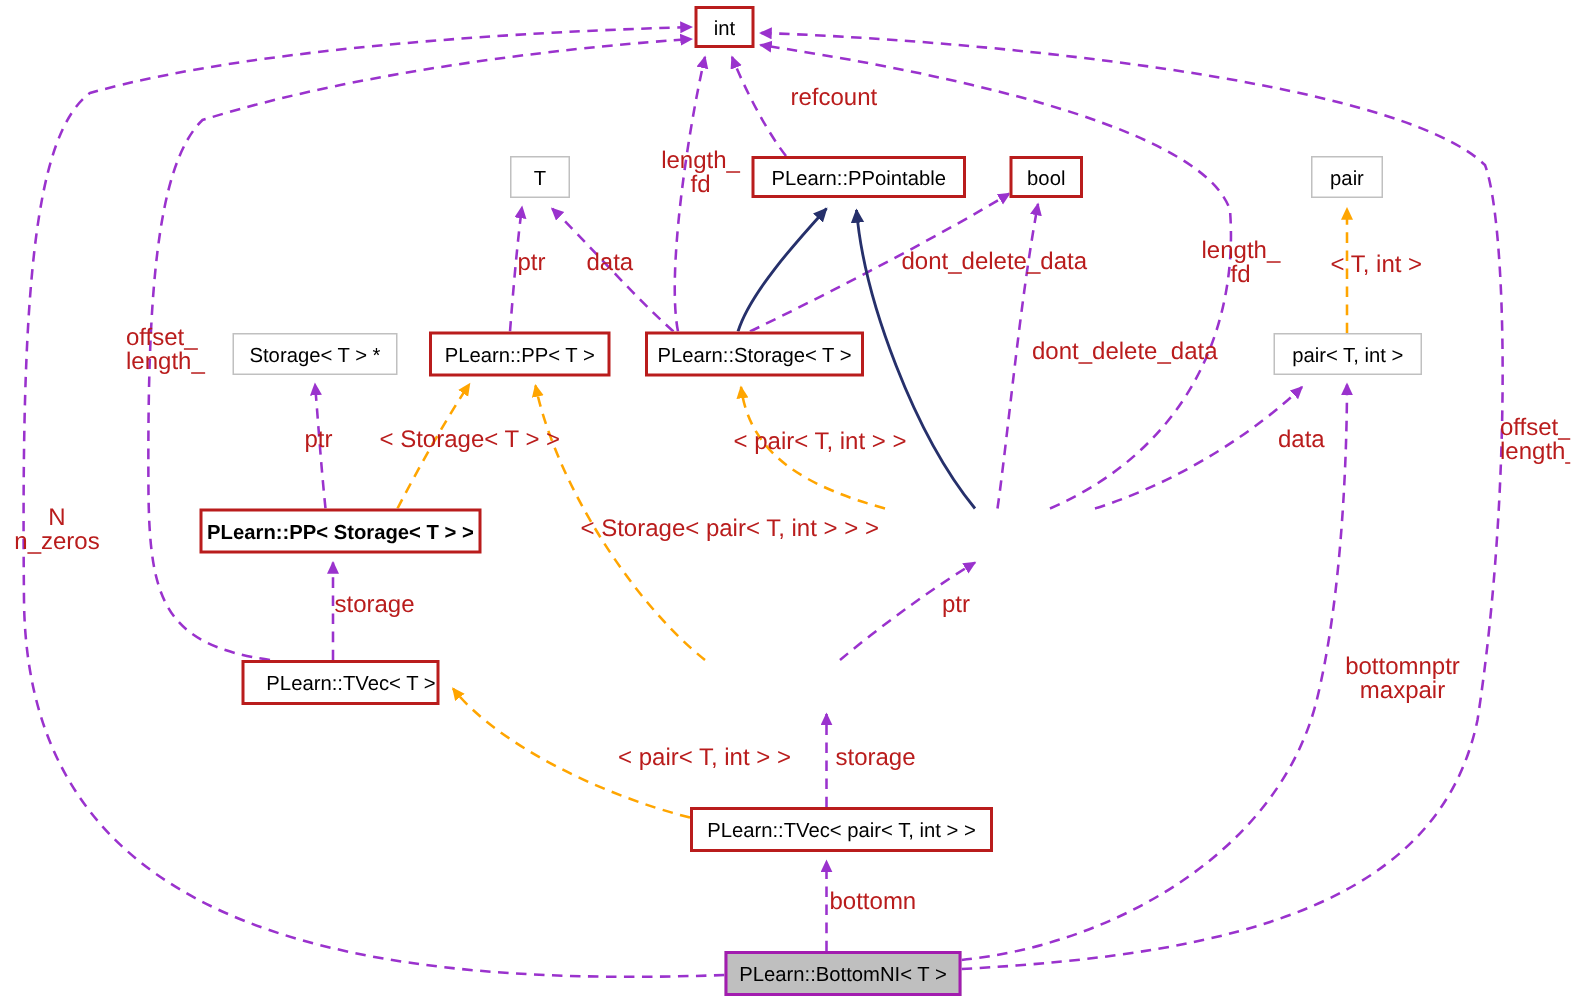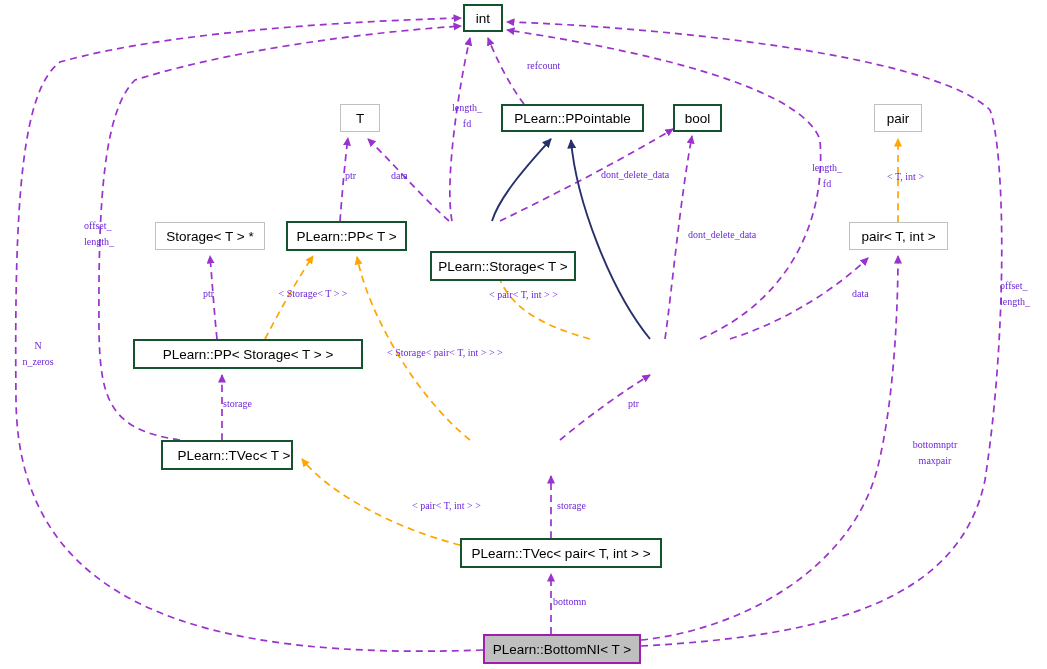--- a/index.html
+++ b/index.html
@@ -30,41 +30,40 @@
     align-items: center;
     justify-content: center;
     font-size: 13.5px;
     color: #000000;
     white-space: nowrap;
     background: #ffffff;
     z-index: 5;
   }
   
   .node.solid {
-    border: 2px solid #14532d;
+    border: 2px solid #b91c1c;
   }
   
   .node.light {
     border: 1px solid #c0c0c0;
   }
   
   .node.focus {
     border: 2px solid #a21caf;
     background: #bfbfbf;
   }
   .edge-label {
     position: absolute;
-    font-size: 10px;
-    color: #6d28d9;
+    font-size: 16px;
+    color: #b91c1c;
     white-space: pre;
     line-height: 15px;
     text-align: center;
     z-index: 4;
     background: transparent;
-    font-family: Liberation Serif, serif;
   }
   .edge-label.two {
     line-height: 16px;
   }
 </style>
 </head>
 <body>
 
 <div id="canvas">
 
@@ -139,23 +138,23 @@
     </g>
   </svg>
 
   <div class="node solid" style="left:463px;top:4px;width:40px;height:28px;">int</div>
   <div class="node light" style="left:340px;top:104px;width:40px;height:28px;">T</div>
   <div class="node solid" style="left:501px;top:104px;width:143px;height:28px;">PLearn::PPointable</div>
   <div class="node solid" style="left:673px;top:104px;width:49px;height:28px;">bool</div>
   <div class="node light" style="left:874px;top:104px;width:48px;height:28px;">pair</div>
   <div class="node light" style="left:155px;top:222px;width:110px;height:28px;">Storage&lt; T &gt; *</div>
   <div class="node solid" style="left:286px;top:221px;width:121px;height:30px;">PLearn::PP&lt; T &gt;</div>
-  <div class="node solid" style="left:430px;top:221px;width:146px;height:30px;margin-top:30px;">PLearn::Storage&lt; T &gt;</div>
+  <div class="node solid" style="left:430px;top:221px;width:146px;height:30px;">PLearn::Storage&lt; T &gt;</div>
   <div class="node light" style="left:849px;top:222px;width:99px;height:28px;">pair&lt; T, int &gt;</div>
-  <div class="node solid" style="left:133px;top:339px;width:230px;height:30px;">PLearn::PP&lt; Storage&lt; T &gt; &gt;</div>
+  <div class="node solid" style="left:133px;top:339px;width:188px;height:30px;font-weight:bold;">PLearn::PP&lt; Storage&lt; T &gt; &gt;</div>
   <div class="node solid" style="left:161px;top:440px;width:132px;height:30px;padding-left:14px;">PLearn::TVec&lt; T &gt;</div>
   <div class="node solid" style="left:460px;top:538px;width:202px;height:30px;">PLearn::TVec&lt; pair&lt; T, int &gt; &gt;</div>
   <div class="node focus" style="left:483px;top:634px;width:158px;height:30px;">PLearn::BottomNI&lt; T &gt;</div>
 
   <div class="edge-label" style="left:527px;top:58px;width:58px;text-align:left;">refcount</div>
   <div class="edge-label two" style="left:439px;top:100px;width:56px;text-align:center;">length_
 fd</div>
   <div class="edge-label" style="left:345px;top:168px;width:22px;text-align:left;">ptr</div>
   <div class="edge-label" style="left:391px;top:168px;width:40px;text-align:left;">data</div>
   <div class="edge-label" style="left:601px;top:167px;width:120px;text-align:left;">dont_delete_data</div>

